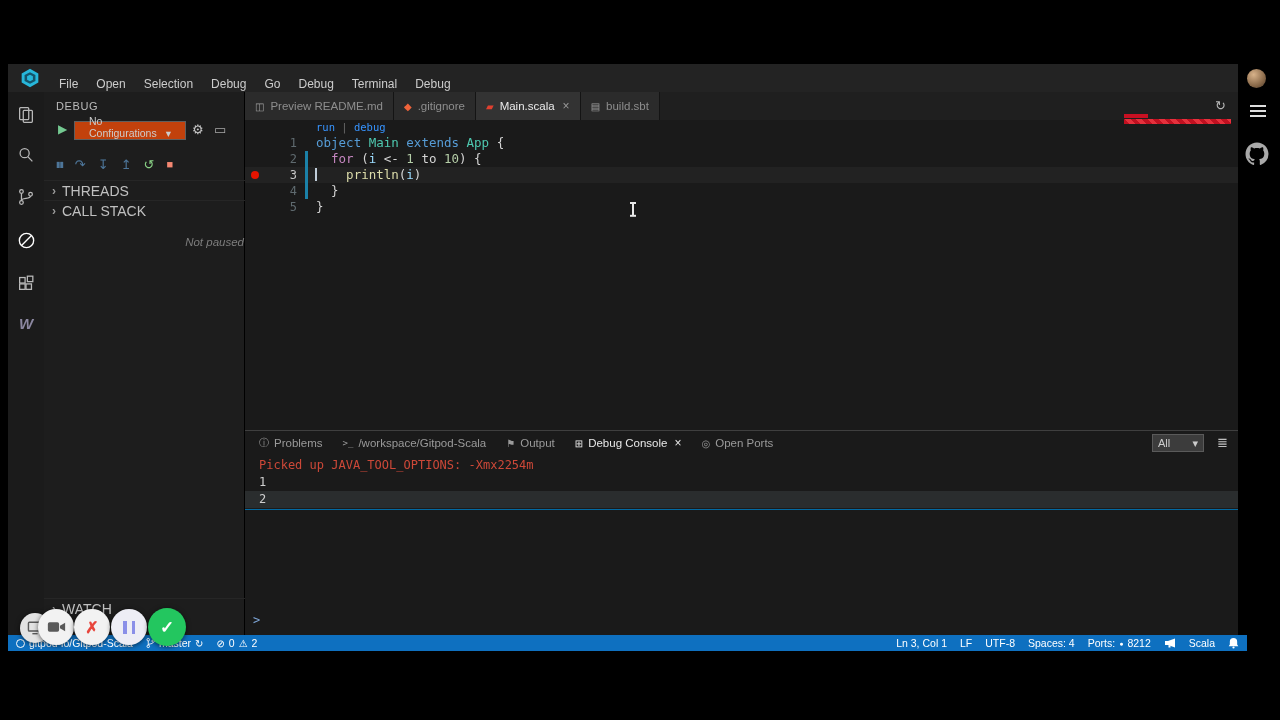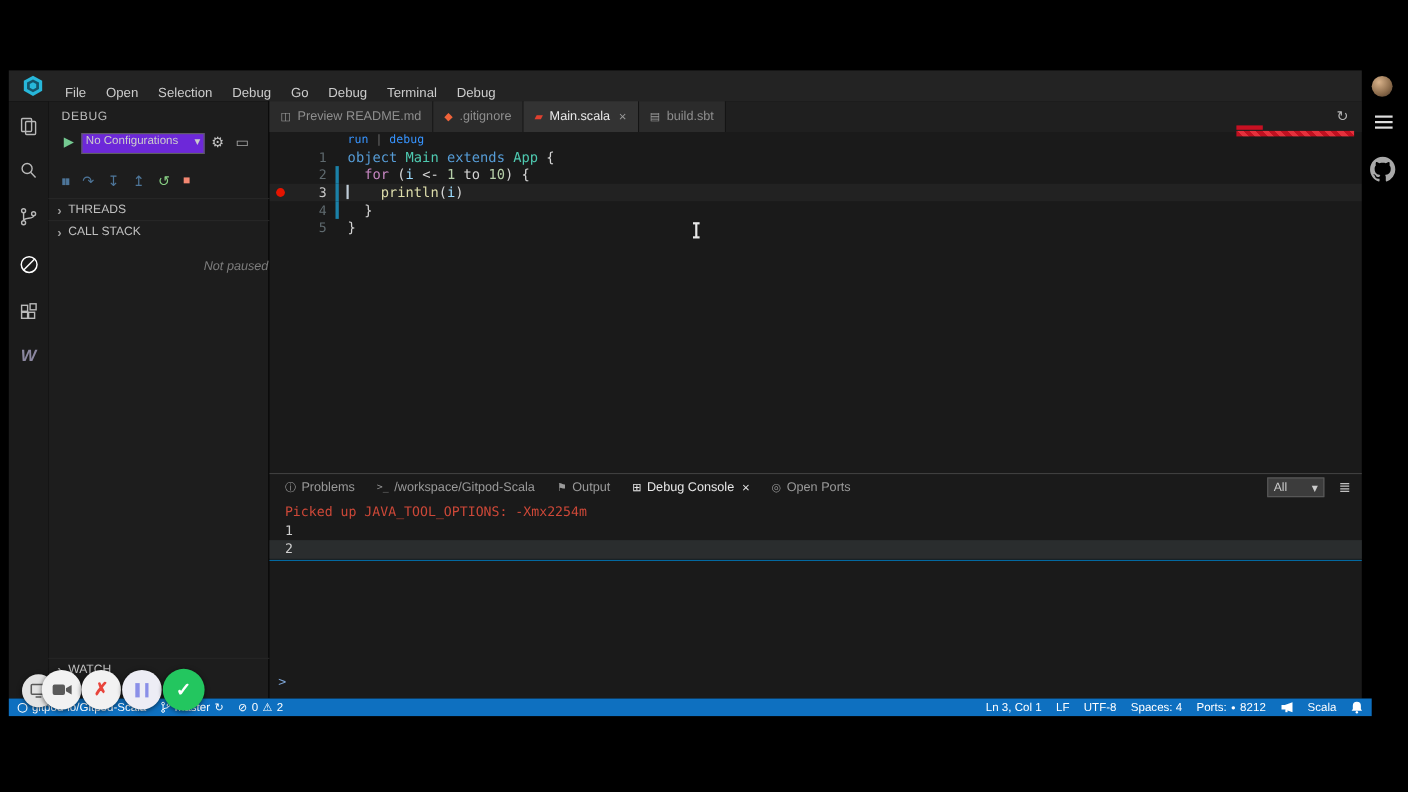--- a/index.html
+++ b/index.html
@@ -25,37 +25,37 @@
   .act-icon { position:absolute; left:7px; width:22px; height:22px; display:flex; align-items:center; justify-content:center; }
   .act-icon svg { stroke:#b9b9b9; fill:none; stroke-width:1.4; }
   .act-icon.active svg { stroke:#ffffff; }
   .w-logo { color:#8b87a0; font-weight:bold; font-style:italic; font-size:15px; }
 
   
   .sidebar { position:absolute; left:44px; top:92px; width:201px; height:543px; background:#1d1d1d;
              border-right:1px solid #000; font-size:11px; color:#bcbcbc; }
   .sidebar-title { position:absolute; top:8px; left:12px; letter-spacing:.6px; font-size:11px; color:#bbbbbb; }
   .play-btn { position:absolute; top:30px; left:14px; color:#74c991; font-size:12px; cursor:pointer; }
-  .config-select { position:absolute; top:29px; left:30px; width:112px; height:19px; background:#6d28d9;
-                   border:1px solid #5f5f5f; color:#cccccc; font-size:10.5px; display:flex; align-items:flex-start;
-                   padding:0 3px; justify-content:space-between; cursor:pointer; }
+  .config-select { position:absolute; top:29px; left:30px; width:112px; height:19px; background:#c2410c;
+                   border:1px solid #5f5f5f; color:#cccccc; font-size:10.5px; display:flex; align-items:flex-end;
+                   padding:0 14px; justify-content:space-between; cursor:pointer; }
   .gear-btn { position:absolute; top:30px; left:148px; color:#c5c5c5; font-size:13px; cursor:pointer; }
   .layout-btn { position:absolute; top:30px; left:170px; color:#a8a8a8; font-size:13px; cursor:pointer; }
   .debug-toolbar { position:absolute; top:62px; left:12px; width:180px; height:20px; display:flex; gap:12px;
                    align-items:center; }
   .dbg-ico { font-size:13px; color:#75beff; opacity:.55; cursor:pointer; }
   .dbg-ico.pause { font-size:8px; letter-spacing:-1px; }
   .dbg-ico.restart { color:#89d185; opacity:1; }
   .dbg-ico.stop { color:#f48771; opacity:1; font-size:11px; }
   .side-section { position:absolute; left:0; width:201px; height:20px; display:flex; align-items:center;
                   padding-left:8px; gap:6px; cursor:pointer; border-top:1px solid #262626; }
   .side-section .chev { color:#9a9a9a; font-size:12px; font-weight:bold; display:inline-block; }
   .side-section.expanded .chev { transform:rotate(90deg); }
   .side-section.shaded { background:#2c2c2c; }
-  .sec-label { font-size:11px; color:#c0c0c0; }
+  .sec-label { font-size:14px; color:#c0c0c0; }
   .not-paused { position:absolute; top:144px; width:100%; text-align:right; font-style:italic;
                 color:#7d7d7d; font-size:11.5px; }
 
   
   .editor { position:absolute; left:245px; top:92px; width:993px; height:338px; background:#1a1a1a; }
   .tabbar { position:absolute; top:0; left:0; width:993px; height:28px; background:#1f1f1f; display:flex; }
   .etab { display:inline-flex; align-items:center; gap:6px; height:28px; padding:0 10px; background:#2b2b2b;
           border-right:1px solid #141414; color:#8e8e8e; font-size:11.5px; cursor:pointer; }
   .etab.active { background:#333333; color:#eaeaea; }
   .etab-icon { font-size:10px; }

